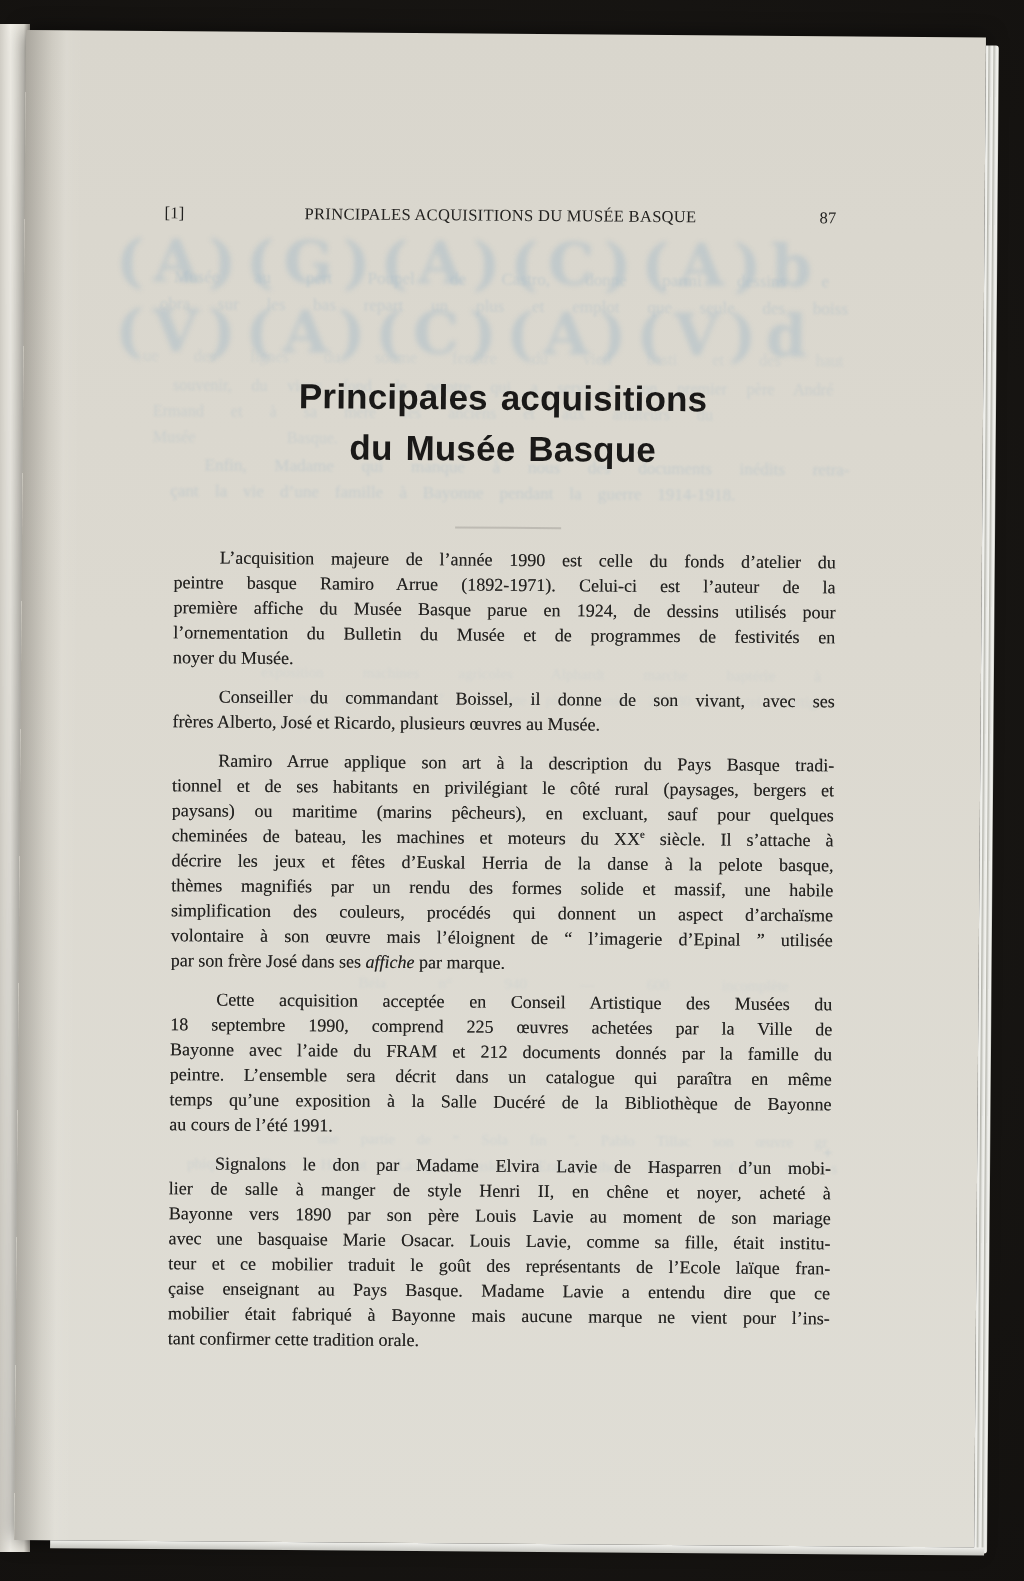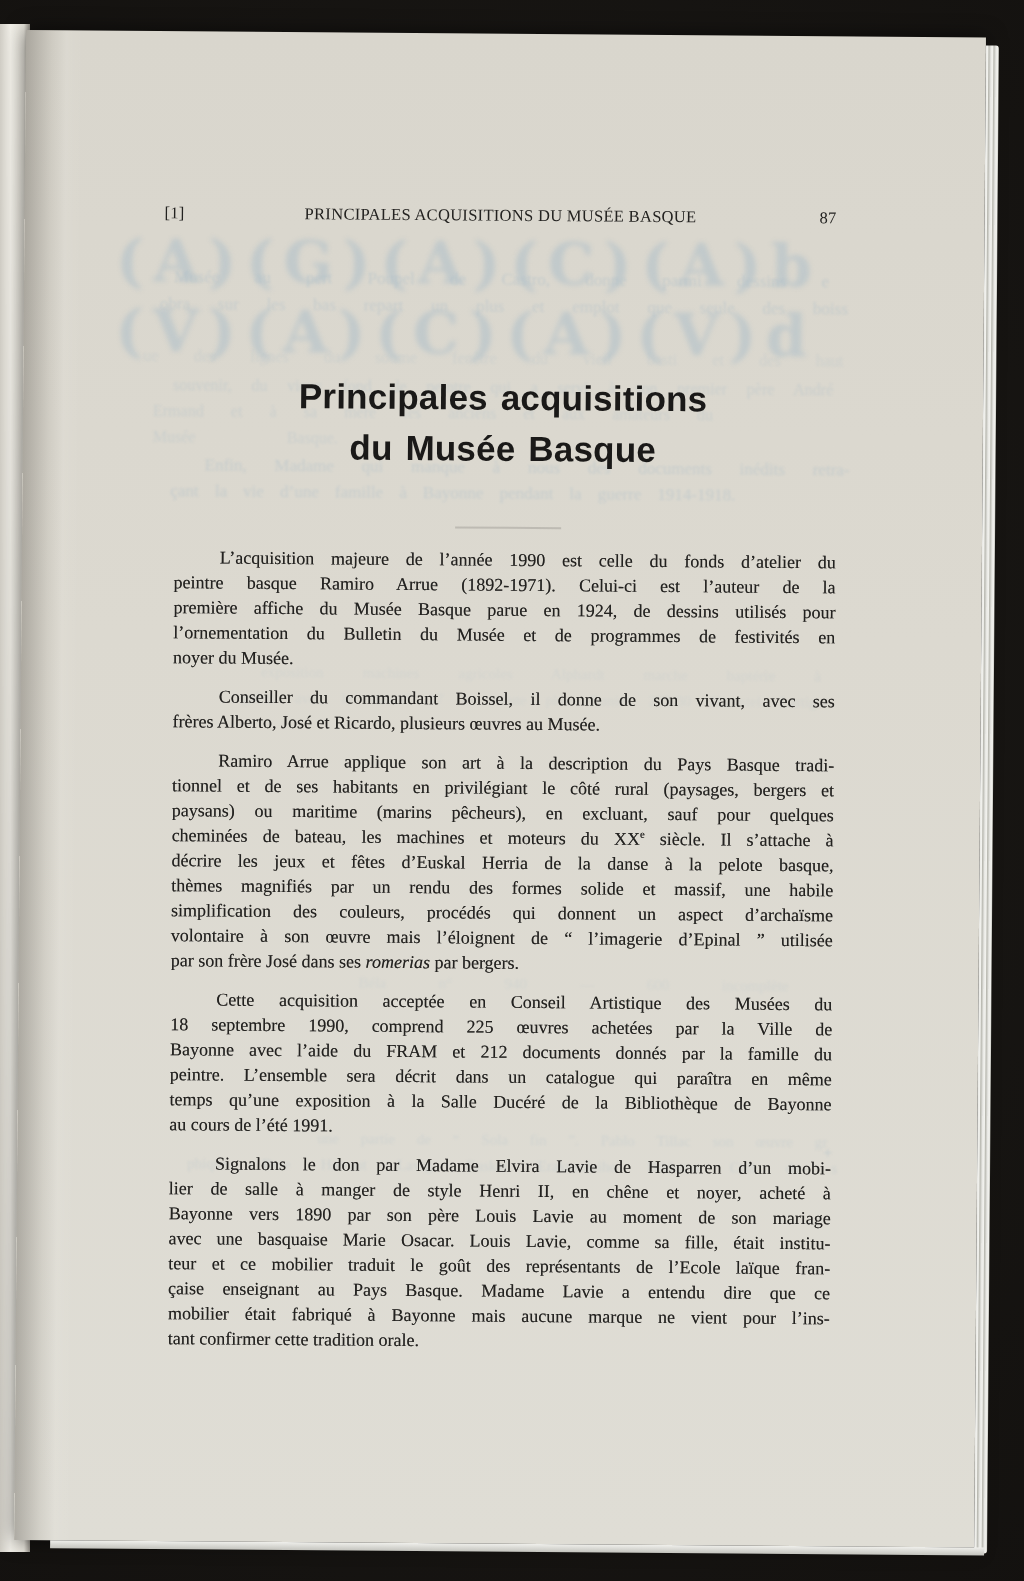--- a/index.html
+++ b/index.html
@@ -133,21 +133,21 @@
           </div>
           <div class="para">
             <div class="bline firstline"><span>Ramiro Arrue applique son art à la description du Pays Basque tradi-</span></div>
             <div class="bline"><span>tionnel et de ses habitants en privilégiant le côté rural (paysages, bergers et</span></div>
             <div class="bline"><span>paysans) ou maritime (marins pêcheurs), en excluant, sauf pour quelques</span></div>
             <div class="bline"><span>cheminées de bateau, les machines et moteurs du XX</span><span class="sup">e</span><span> siècle. Il s’attache à</span></div>
             <div class="bline"><span>décrire les jeux et fêtes d’Euskal Herria de la danse à la pelote basque,</span></div>
             <div class="bline"><span>thèmes magnifiés par un rendu des formes solide et massif, une habile</span></div>
             <div class="bline"><span>simplification des couleurs, procédés qui donnent un aspect d’archaïsme</span></div>
             <div class="bline"><span>volontaire à son œuvre mais l’éloignent de “ l’imagerie d’Epinal ” utilisée</span></div>
-            <div class="bline lastline"><span>par son frère José dans ses </span><span class="it">romerias</span><span> par bergers.</span></div>
+            <div class="bline lastline"><span>par son frère José dans ses </span><span class="it">affiche</span><span> par marque.</span></div>
           </div>
           <div class="para">
             <div class="bline firstline"><span>Cette acquisition acceptée en Conseil Artistique des Musées du</span></div>
             <div class="bline"><span>18 septembre 1990, comprend 225 œuvres achetées par la Ville de</span></div>
             <div class="bline"><span>Bayonne avec l’aide du FRAM et 212 documents donnés par la famille du</span></div>
             <div class="bline"><span>peintre. L’ensemble sera décrit dans un catalogue qui paraîtra en même</span></div>
             <div class="bline"><span>temps qu’une exposition à la Salle Ducéré de la Bibliothèque de Bayonne</span></div>
             <div class="bline lastline"><span>au cours de l’été 1991.</span></div>
           </div>
           <div class="para">

